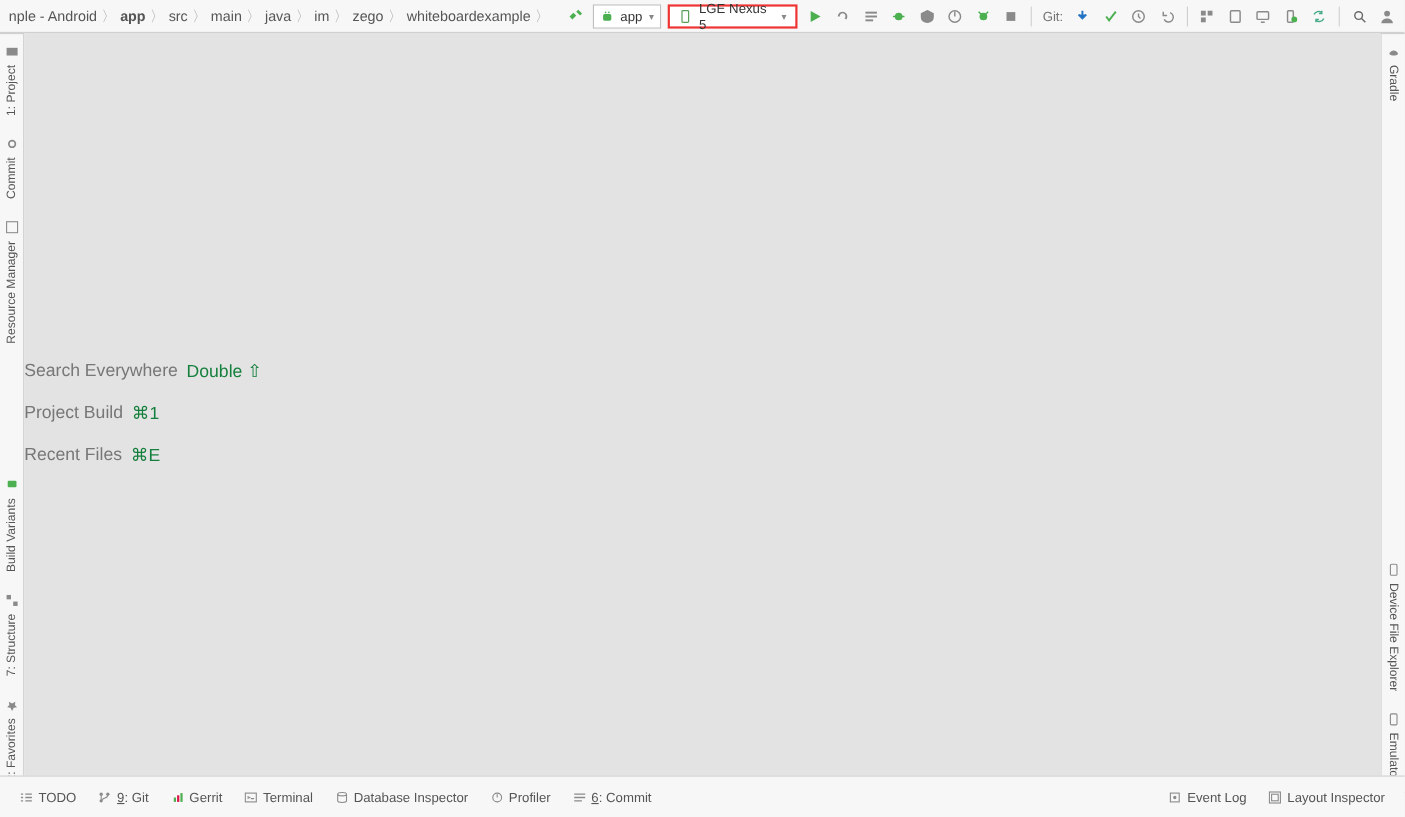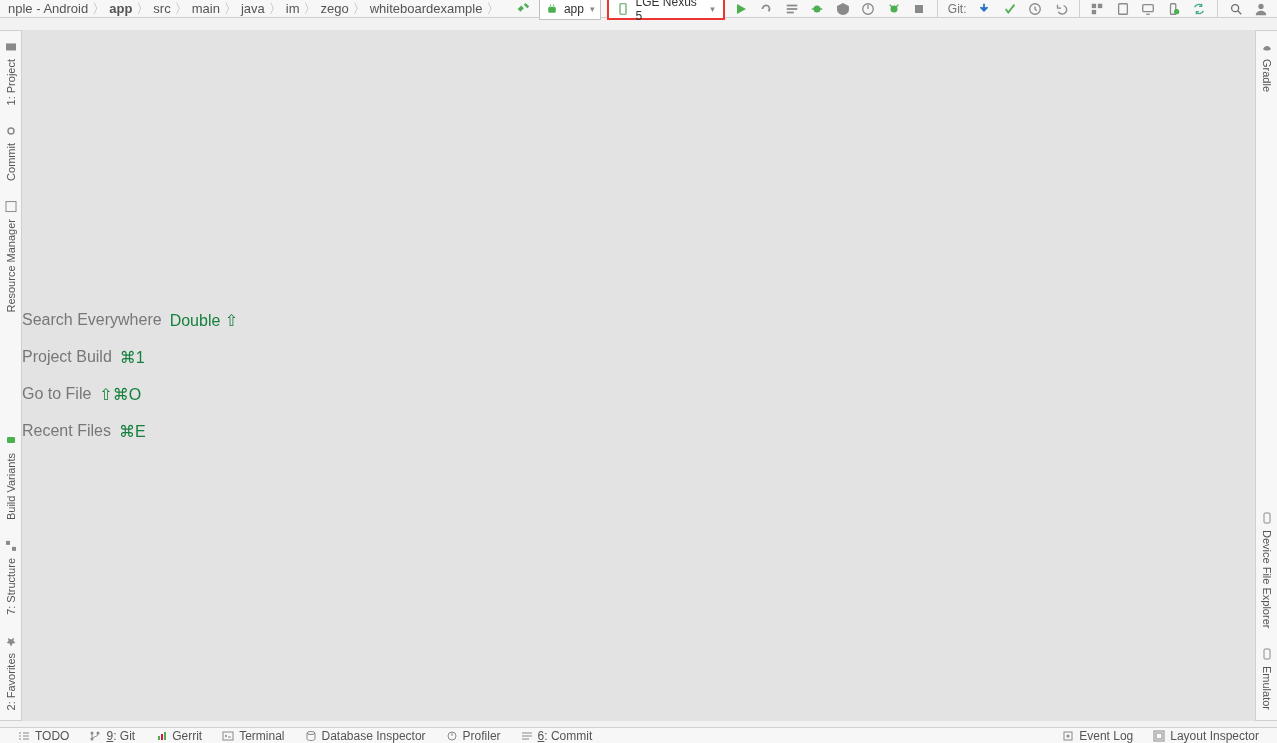--- a/index.html
+++ b/index.html
@@ -1,20 +1,20 @@
 <!DOCTYPE html>
 <html><head>
 <meta charset="utf-8">
 <style>
   * { box-sizing: border-box; margin: 0; padding: 0; font-family: -apple-system, "Segoe UI", Arial, sans-serif; }
   html, body { width: 1277px; height: 743px; overflow: hidden; background: #f2f2f2; color: #333; font-size: 13px; }
 
   
   .top {
-    display: flex; align-items: center; height: 18px; background: #f7f7f7;
+    display: flex; align-items: center; height: 30px; background: #f7f7f7;
     border-bottom: 1px solid #d0d0d0; user-select: none;
   }
   .nav-path { display: flex; align-items: center; flex: 0 0 auto; padding: 0 6px; }
   .crumb { color: #555; padding: 0 2px; white-space: nowrap; }
   .crumb.app { font-weight: 600; }
   .crumb.first { font-weight: 500; }
   .sep { color: #aaa; padding: 0 2px; }
   .toolbar { display: flex; align-items: center; height: 100%; padding: 0 6px; gap: 6px;}
   .tbtn { display: flex; align-items: center; justify-content: center; width: 20px; height: 20px; cursor: default; color:#6b6b6b;}
   .vsep { width: 1px; height: 18px; background: #cfcfcf; margin: 0 2px; }
@@ -52,21 +52,21 @@
   .editor {
     position:absolute; left:22px; right:22px; top:30px; bottom:22px;
     background:#e3e3e3; display:flex; align-items:center; justify-content:flex-start;
   }
   .hints { display:flex; flex-direction:column; gap:18px; font-size:16px; color:#777; }
   .hint { display:flex; gap:8px; align-items:center; }
   .shortcut { color:#15803d; font-weight:500; }
 
   
   .bottom {
-    position:absolute; left:0; right:0; bottom:0; height:16px; background:#f7f7f7;
+    position:absolute; left:0; right:0; bottom:0; height:38px; background:#f7f7f7;
     border-top:1px solid #d0d0d0; display:flex; align-items:center; padding:0 8px; font-size:12px; color:#555;
   }
   .bottom .bitem { display:flex; align-items:center; gap:5px; padding:0 10px; cursor:default; }
   .bottom .bspacer { flex:1 1 auto; }
   .underline-letter { text-decoration: underline; }
 </style>
 </head>
 <body>
 
 <div class="top">
@@ -313,24 +313,20 @@
   <div class="hints">
     <div class="hint">
       <span>Search Everywhere</span>
       <span class="shortcut">Double ⇧</span>
     </div>
     <div class="hint">
       <span>Project Build</span>
       <span class="shortcut">⌘1</span>
     </div>
     <div class="hint">
-      <span>Go to File</span>
-      <span class="shortcut">⇧⌘O</span>
-    </div>
-    <div class="hint">
       <span>Recent Files</span>
       <span class="shortcut">⌘E</span>
     </div>
   </div>
 </div>
 
 <div class="bottom">
   <div class="bitem">
     <svg width="12" height="12" viewBox="0 0 12 12">
         <path d="M1 3h2M1 6h2M1 9h2M5 3h6M5 6h6M5 9h6" stroke="#8a8a8a" stroke-width="1.2"></path>

